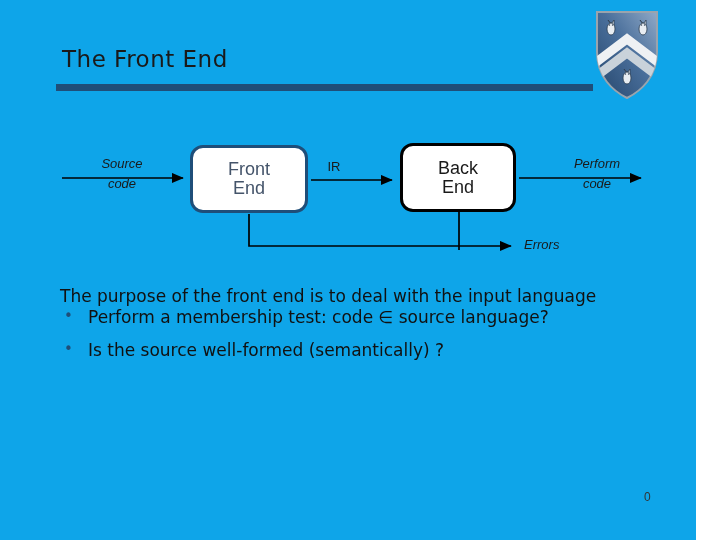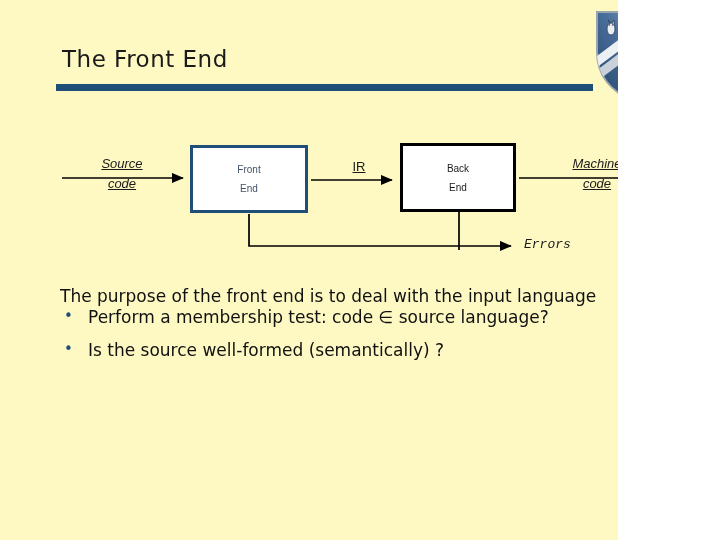--- a/index.html
+++ b/index.html
@@ -1,20 +1,20 @@
 <!DOCTYPE html>
 <html><head>
 <meta charset="utf-8">
 <style>
   html, body { margin: 0; padding: 0; background: #ffffff; }
   .slide {
     position: relative;
-    width: 618px;
+    width: 696px;
     height: 540px;
-    background: #fef9c3;
+    background: #0ea5e9;
     overflow: hidden;
     font-family: "DejaVu Sans", sans-serif;
   }
   
   .slide-title {
     position: absolute;
     left: 62px;
     top: 46px;
     font-size: 23px;
     color: #1a1a1a;
@@ -38,34 +38,34 @@
     height: 94px;
   }
   
   .diagram-label {
     position: absolute;
     font-family: "Liberation Sans", sans-serif;
     font-size: 13px;
     color: #1a1a1a;
     text-align: center;
     line-height: 20px;
-    text-decoration: underline;
   }
   .italic { font-style: italic; }
   .flow-box {
     position: absolute;
     box-sizing: border-box;
     display: flex;
     flex-direction: column;
     align-items: center;
     justify-content: center;
     background: #ffffff;
     font-family: "Liberation Sans", sans-serif;
-    font-size: 10px;
+    font-size: 18px;
     line-height: 19px;
+    border-radius: 13px;
   }
   .front-end-box {
     left: 190px; top: 145px; width: 118px; height: 68px;
     border: 3px solid #1f4e79;
     color: #44546a;
   }
   .back-end-box {
     left: 400px; top: 143px; width: 116px; height: 69px;
     border: 3px solid #000000;
     color: #1a1a1a;
@@ -74,21 +74,21 @@
   .diagram-svg {
     position: absolute;
     left: 0; top: 0;
     width: 720px; height: 540px;
     pointer-events: none;
   }
   .errors-label {
     position: absolute;
     left: 524px;
     top: 237px;
-    font-family: Liberation Mono, monospace;
+    font-family: Liberation Sans, sans-serif;
     font-style: italic;
     font-size: 13px;
     color: #1a1a1a;
   }
   
   .body-intro {
     position: absolute;
     left: 60px;
     top: 286px;
     font-size: 17px;
@@ -194,29 +194,29 @@
   <div class="diagram-label italic" style="left:86px; top:154px; width:72px;">
     <div>Source</div>
     <div>code</div>
   </div>
 
   <div class="flow-box front-end-box">
     <div>Front</div>
     <div>End</div>
   </div>
 
-  <div class="diagram-label" style="left:339px; top:157px; width:40px;">IR</div>
+  <div class="diagram-label" style="left:314px; top:157px; width:40px;">IR</div>
 
   <div class="flow-box back-end-box">
     <div>Back</div>
     <div>End</div>
   </div>
 
   <div class="diagram-label italic" style="left:553px; top:154px; width:88px;">
-    <div>Machine</div>
+    <div>Perform</div>
     <div>code</div>
   </div>
 
   <div class="errors-label">Errors</div>
 
   <div class="body-intro">The purpose of the front end is to deal with the input language</div>
 
   <div class="bullet-row bullet-1">
     <span class="dot">•</span><span>Perform a membership test: code ∈  source language?</span>
   </div>

